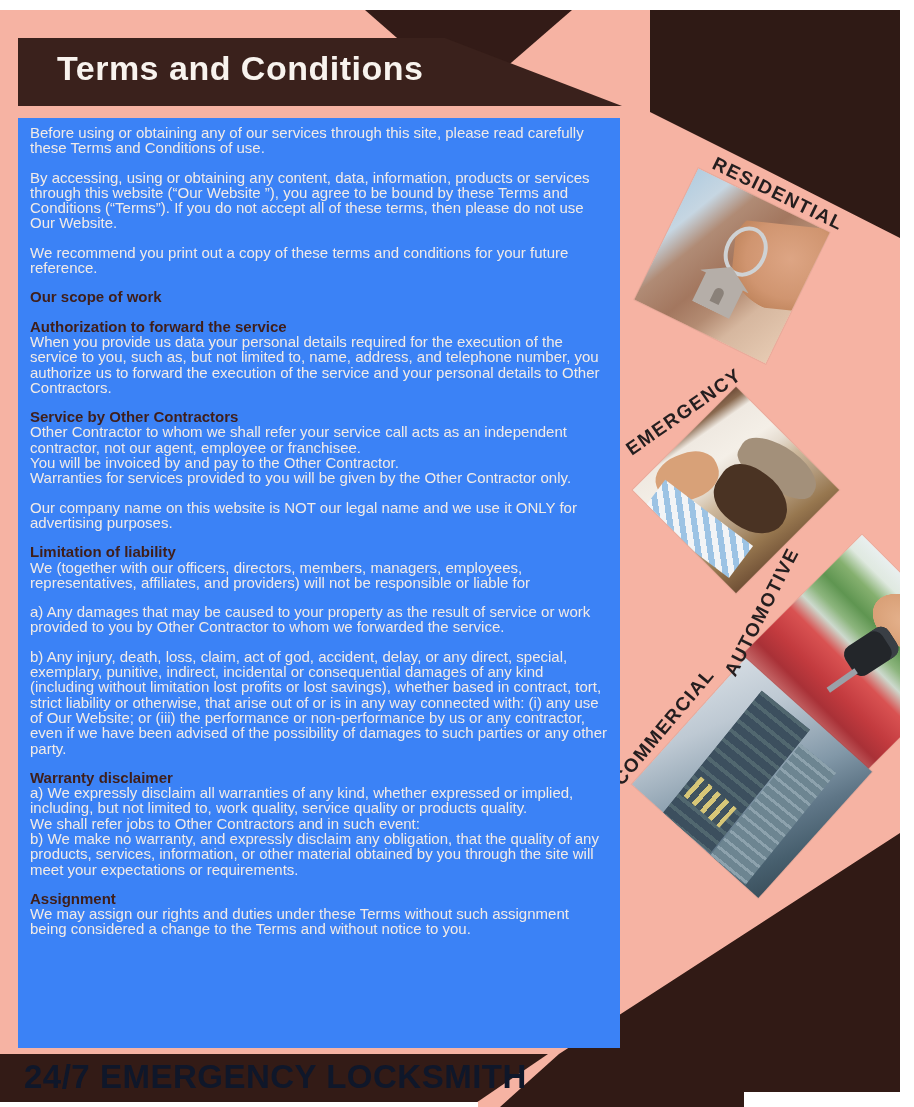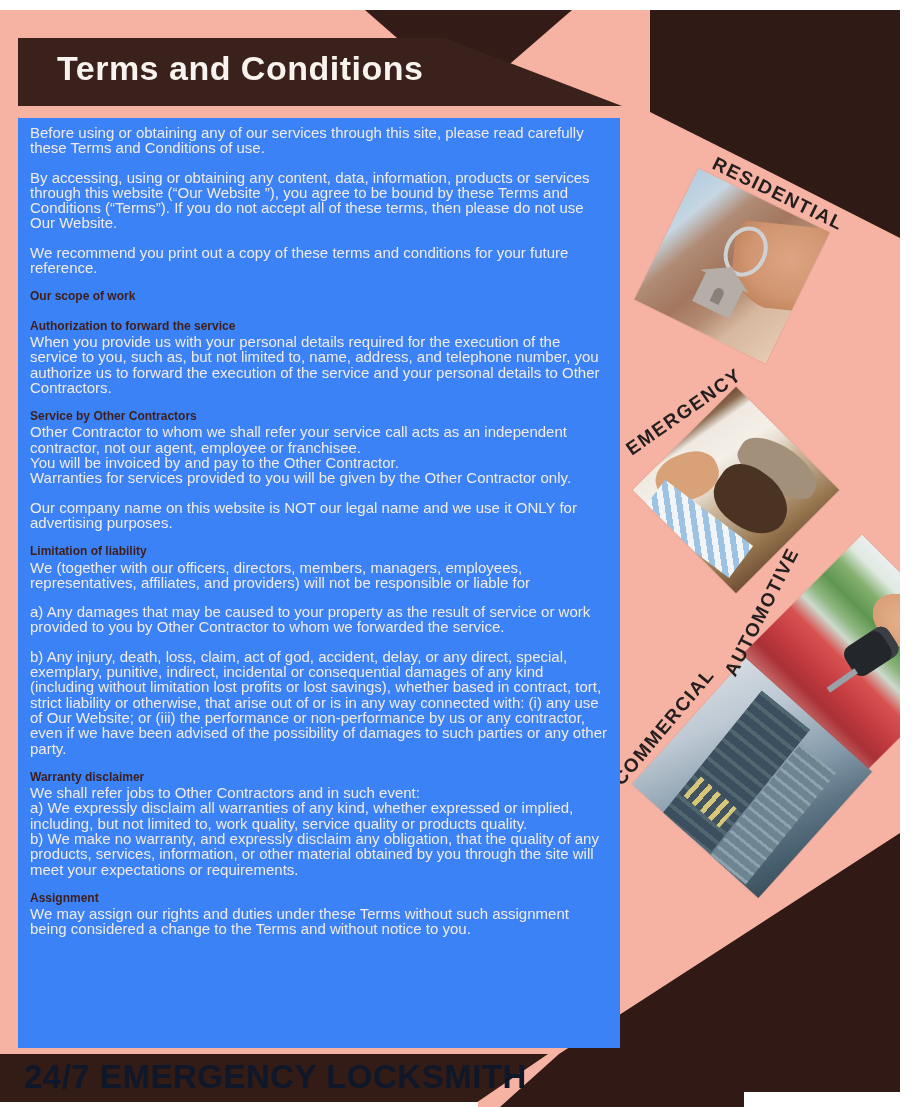--- a/index.html
+++ b/index.html
@@ -26,21 +26,21 @@
   }
   
   #terms-panel{
     left:18px;top:118px;width:602px;height:930px;background:#3b82f6;z-index:3;
     padding:5px 12px 0;box-sizing:border-box;color:#f2ebe7;
     font-size:15px;line-height:15.3px;overflow:hidden;
   }
   .block{margin-top:14px;}
   .block:first-child{margin-top:2px;}
   .block h3{
-    margin:0;font-size:12px;line-height:15.3px;font-weight:700;color:#3f1e1a;
+    margin:0;font-size:15px;line-height:15.3px;font-weight:700;color:#3f1e1a;
   }
   .block p{margin:0;}
   
   .svc-label{
     z-index:3;color:#241e1f;font-size:19px;font-weight:700;letter-spacing:1.5px;
     white-space:nowrap;transform-origin:center;
   }
   
   .tile{z-index:2;overflow:hidden;box-shadow:0 0 0 1px rgba(0,0,0,0.05);}
   #img-residential{
@@ -145,21 +145,21 @@
         <p>By accessing, using or obtaining any content, data, information, products or services through this website (“Our Website ”), you agree to be bound by these Terms and Conditions (“Terms”). If you do not accept all of these terms, then please do not use Our Website.</p>
       </div>
       <div class="block">
         <p>We recommend you print out a copy of these terms and conditions for your future reference.</p>
       </div>
       <div class="block">
         <h3>Our scope of work</h3>
       </div>
       <div class="block">
         <h3>Authorization to forward the service</h3>
-        <p>When you provide us with your personal details required for the execution of the service to you, such as, but not limited to, name, address, and telephone number, you authorize us to forward the execution of the service and your personal details to Other Contractors.</p>
+        <p>When you provide us data your personal details required for the execution of the service to you, such as, but not limited to, name, address, and telephone number, you authorize us to forward the execution of the service and your personal details to Other Contractors.</p>
       </div>
       <div class="block">
         <h3>Service by Other Contractors</h3>
         <p>Other Contractor to whom we shall refer your service call acts as an independent contractor, not our agent, employee or franchisee.</p>
         <p>You will be invoiced by and pay to the Other Contractor.</p>
         <p>Warranties for services provided to you will be given by the Other Contractor only.</p>
       </div>
       <div class="block">
         <p>Our company name on this website is NOT our legal name and we use it ONLY for advertising purposes.</p>
       </div>
@@ -168,22 +168,22 @@
         <p>We (together with our officers, directors, members, managers, employees, representatives, affiliates, and providers) will not be responsible or liable for</p>
       </div>
       <div class="block">
         <p>a) Any damages that may be caused to your property as the result of service or work provided to you by Other Contractor to whom we forwarded the service.</p>
       </div>
       <div class="block">
         <p>b) Any injury, death, loss, claim, act of god, accident, delay, or any direct, special, exemplary, punitive, indirect, incidental or consequential damages of any kind (including without limitation lost profits or lost savings), whether based in contract, tort, strict liability or otherwise, that arise out of or is in any way connected with: (i) any use of Our Website; or (iii) the performance or non-performance by us or any contractor, even if we have been advised of the possibility of damages to such parties or any other party.</p>
       </div>
       <div class="block">
         <h3>Warranty disclaimer</h3>
+        <p>a) We expressly disclaim all warranties of any kind, whether expressed or implied, including, but not limited to, work quality, service quality or products quality.</p>
         <p>We shall refer jobs to Other Contractors and in such event:</p>
-        <p>a) We expressly disclaim all warranties of any kind, whether expressed or implied, including, but not limited to, work quality, service quality or products quality.</p>
         <p>b) We make no warranty, and expressly disclaim any obligation, that the quality of any products, services, information, or other material obtained by you through the site will meet your expectations or requirements.</p>
       </div>
       <div class="block">
         <h3>Assignment</h3>
         <p>We may assign our rights and duties under these Terms without such assignment being considered a change to the Terms and without notice to you.</p>
       </div>
     </div>
 
   <div class="abs" id="title-banner"></div>
   <div class="abs" id="page-title">Terms and Conditions</div>

